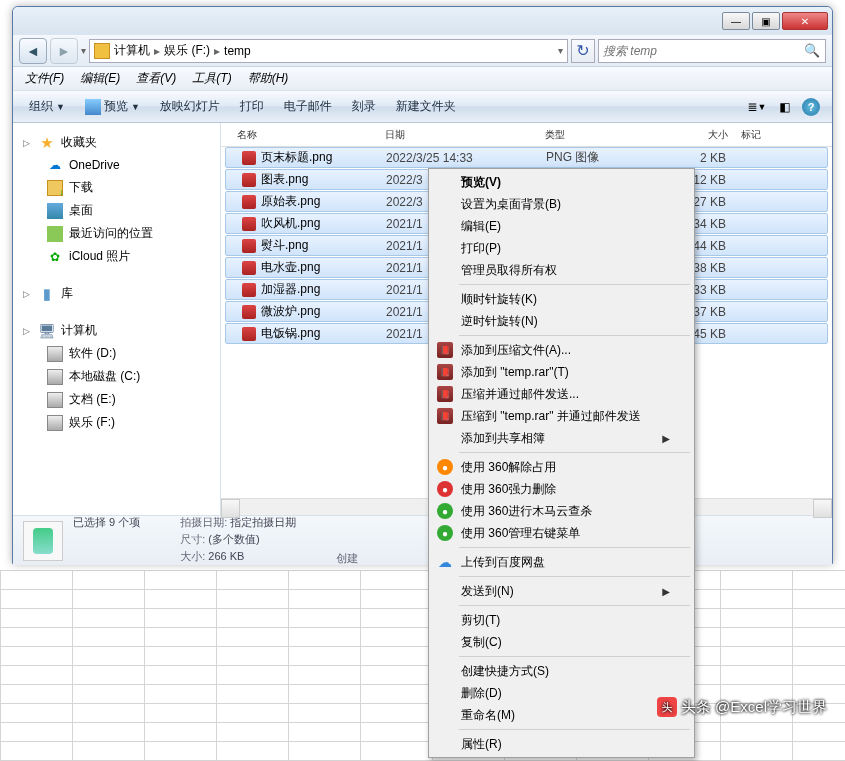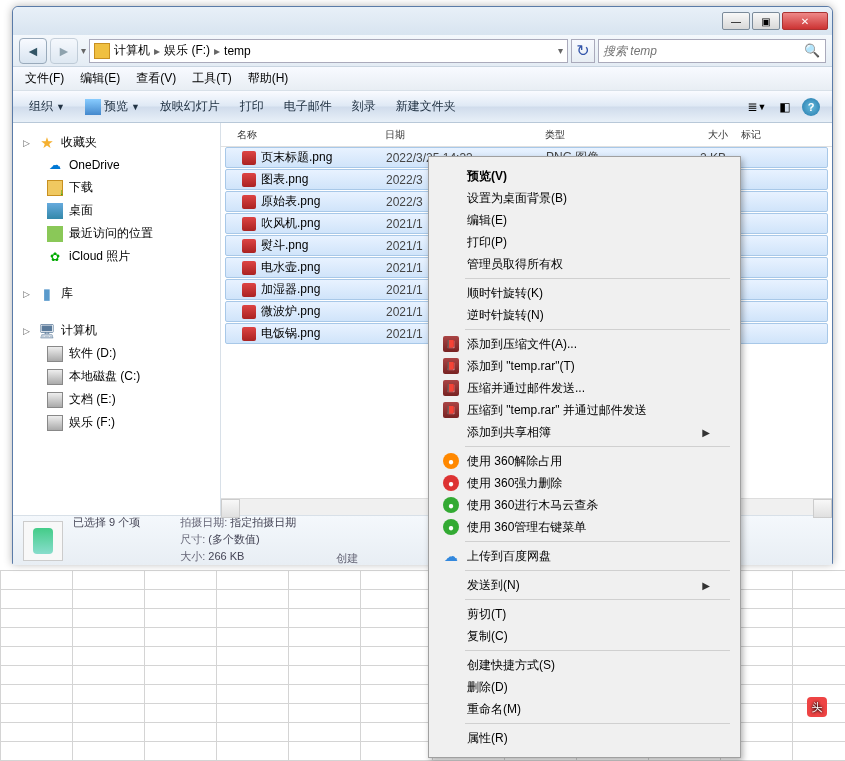--- a/index.html
+++ b/index.html
@@ -18,21 +18,21 @@
 .addrbar { flex: 1; height: 24px; border: 1px solid #aab; background: #fff; display: flex; align-items: center; padding: 0 4px; font-size: 12px; }
 .addr-icon { width: 16px; height: 16px; background: #f0c040; border: 1px solid #c89020; margin-right: 4px; }
 .addr-sep { margin: 0 4px; color: #666; }
 .addr-drop { margin-left: auto; color: #666; font-size: 10px; }
 .refresh-btn { width: 24px; height: 24px; border: 1px solid #aab; background: linear-gradient(#f8faff,#e8eef4); display: flex; align-items: center; justify-content: center; cursor: pointer; color: #35a; }
 .searchbox { width: 228px; height: 24px; border: 1px solid #aab; background: #fff; display: flex; align-items: center; padding: 0 4px; }
 .searchbox input { border: none; outline: none; flex: 1; font-size: 12px; color: #888; font-style: italic; }
 .search-icon { color: #35a; font-size: 13px; }
 
 .menubar { height: 24px; background: linear-gradient(#f8faff,#e8eef4); display: flex; align-items: center; padding: 0 4px; font-size: 12px; border-bottom: 1px solid #d8e0e8; }
-.menu-item { padding: 0 8px; cursor: pointer; }
+.menu-item { padding: 0 8px; cursor: pointer; font-style: italic; }
 
 .toolbar { height: 32px; background: linear-gradient(#fafbff,#dfe9f5 48%,#d0dcec 52%,#e8f0f8); display: flex; align-items: center; padding: 13px 6px; font-size: 12px; border-bottom: 1px solid #b8c8d8; }
 .tool-item { padding: 0 10px; cursor: pointer; color: #234; display: flex; align-items: center; gap: 3px; }
 .tool-item .drop { font-size: 9px; }
 .tool-icon { width: 16px; height: 16px; display: inline-block; }
 .tool-spacer { flex: 1; }
 .tool-right { display: flex; align-items: center; gap: 6px; padding-right: 6px; }
 .rt-btn { width: 22px; height: 20px; border: 1px solid transparent; display: flex; align-items: center; justify-content: center; cursor: pointer; }
 .help { width: 18px; height: 18px; border-radius: 50%; background: radial-gradient(#6bd,#27a); color: #fff; font-size: 11px; font-weight: bold; display: flex; align-items: center; justify-content: center; }
 
@@ -68,21 +68,21 @@
 .scrollbar-h::before, .scrollbar-h::after { content: ""; position: absolute; top: 0; width: 17px; height: 17px; background: linear-gradient(#f8f8f8,#e0e0e0); border: 1px solid #ccc; }
 .scrollbar-h::before { left: 0; } .scrollbar-h::after { right: 0; }
 
 .statusbar { height: 50px; border-top: 1px solid #d8e0e8; background: linear-gradient(#f4f8fc,#e8eef4); display: flex; align-items: center; padding: 6px 10px; font-size: 11px; color: #445; gap: 10px; }
 .thumb { width: 40px; height: 40px; border: 1px solid #ccc; background: #f8f8f8; display: flex; align-items: center; justify-content: center; }
 .thumb-inner { width: 20px; height: 26px; background: linear-gradient(#4c8,#8dc); border-radius: 4px; }
 .stat-cols { display: flex; gap: 40px; }
 .stat-col { display: flex; flex-direction: column; gap: 2px; }
 .stat-label { color: #667; margin-top: 36px; }
 
-.ctxmenu { position: absolute; left: 428px; top: 156px; width: 313px; background: #f0f0f0; border: 1px solid #a0a0a0; box-shadow: 2px 3px 6px rgba(0,0,0,0.3); font-size: 12px; padding: 8px; z-index: 100; }
+.ctxmenu { position: absolute; left: 428px; top: 168px; width: 267px; background: #f0f0f0; border: 1px solid #a0a0a0; box-shadow: 2px 3px 6px rgba(0,0,0,0.3); font-size: 12px; padding: 2px; z-index: 100; }
 .ctx-item { display: flex; align-items: center; height: 22px; padding: 0 22px 0 30px; cursor: pointer; position: relative; }
 .ctx-item.bold { font-weight: bold; }
 .ctx-sep { height: 1px; background: #d0d0d0; margin: 3px 2px 3px 28px; }
 .ctx-icon { position: absolute; left: 6px; width: 16px; height: 16px; display: flex; align-items: center; justify-content: center; font-size: 12px; }
 .ctx-arrow { margin-left: auto; font-size: 10px; color: #333; }
 .rar-i { background: linear-gradient(#a44,#722); color: #fff; font-size: 8px; border-radius: 2px; }
 .c360-o { background: #f80; color: #fff; border-radius: 50%; font-size: 10px; font-weight: bold; }
 .c360-r { background: #d33; color: #fff; border-radius: 50%; font-size: 10px; font-weight: bold; }
 .c360-g { background: #3a3; color: #fff; border-radius: 50%; font-size: 10px; font-weight: bold; }
 .baidu-i { color: #38d; font-size: 14px; }
@@ -547,13 +547,14 @@
   <div class="ctx-sep"></div>
   <div class="ctx-item">创建快捷方式(S)</div>
   <div class="ctx-item">删除(D)</div>
   <div class="ctx-item">重命名(M)</div>
   <div class="ctx-sep"></div>
   <div class="ctx-item">属性(R)</div>
 </div>
 
 <div class="watermark">
   <span class="wm-icon">头</span>
+  <span>头条 @Excel学习世界</span>
 </div>
 
 </body></html>

